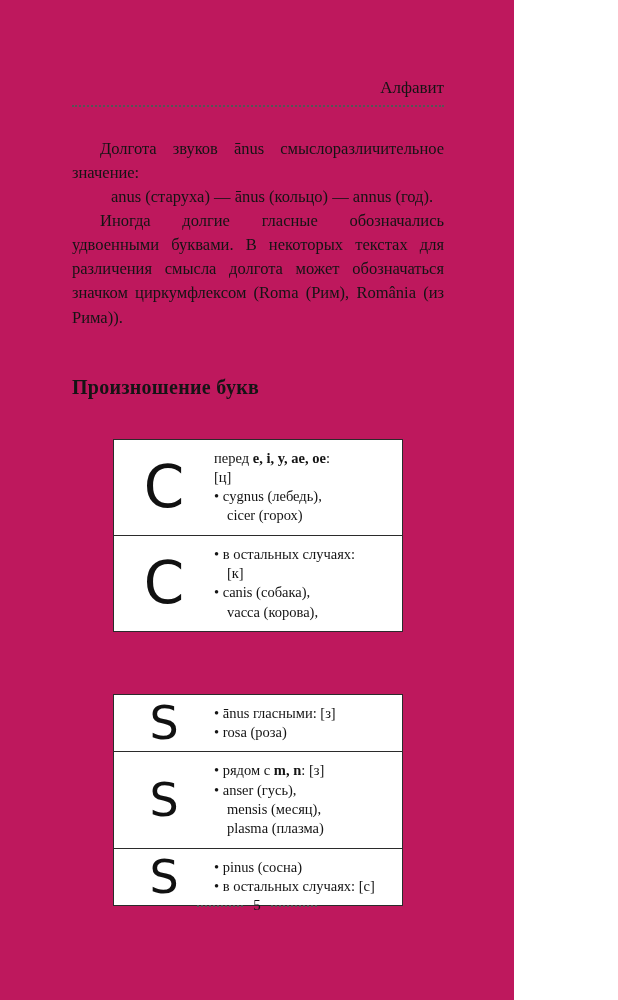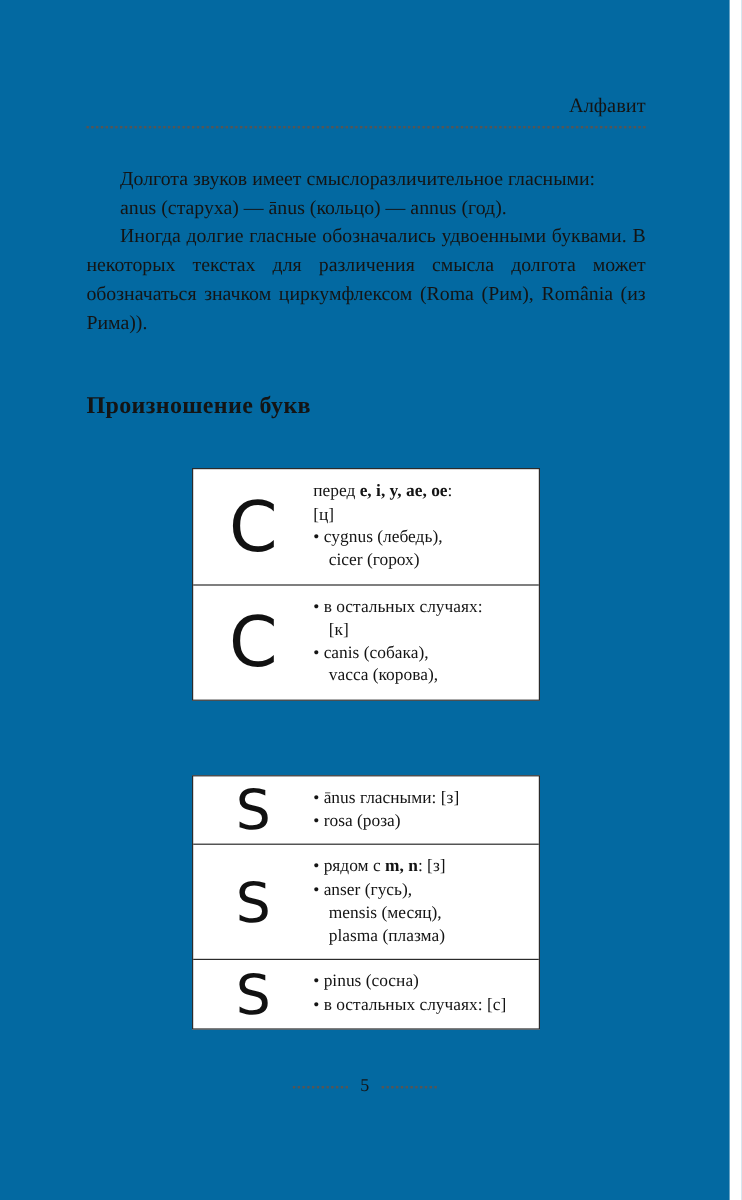--- a/index.html
+++ b/index.html
@@ -1,19 +1,19 @@
 <!DOCTYPE html>
 <html><head>
 <meta charset="utf-8">
 <style>
   html,body{margin:0;padding:0;background:#ffffff;}
   .page{
     position:relative;
-    width:608px;height:1000px;
-    background:#0369a1;
+    width:514px;height:1000px;
+    background:#be185d;
     font-family:"Liberation Serif", serif;
     color:#141414;
     overflow:hidden;
     box-sizing:border-box;
   }
   .content{
     position:absolute;
     left:72px;right:70px;top:78px;
   }
   .page-header{
@@ -23,21 +23,21 @@
     border-bottom:2px dotted #555;
     margin-bottom:30px;
   }
   .intro p{
     margin:0;
     font-size:16.5px;
     line-height:1.46;
     text-align:justify;
     text-indent:28px;
   }
-  .intro p.example-line{text-align:left;}
+  .intro p.example-line{text-align:center;}
   .section-title{
     margin:46px 0 0 0;
     text-align:left;
     font-size:20px;
     font-weight:bold;
     letter-spacing:.3px;
   }
   .tables-wrap{margin-top:40px;}
   .ptable{
     width:290px;
@@ -95,21 +95,21 @@
 <body>
 
 <div class="page">
   <div class="content">
 
     <div class="page-header">
       <span>Алфавит</span>
     </div>
 
     <div class="intro">
-      <p>Долгота звуков имеет смыслоразличительное гласными:</p>
+      <p>Долгота звуков ānus смыслоразличительное значение:</p>
       <p class="example-line">anus (старуха) — ānus (кольцо) — annus (год).</p>
       <p>Иногда долгие гласные обозначались удвоенными буквами. В некоторых текстах для различения смысла долгота может обозначаться значком циркумфлексом (Roma (Рим), România (из Рима)).</p>
     </div>
 
     <h2 class="section-title">Произношение букв</h2>
 
     <div class="tables-wrap">
         <div class="ptable letter-c">
           <div class="prow">
             <div class="letter-cell">C</div>

